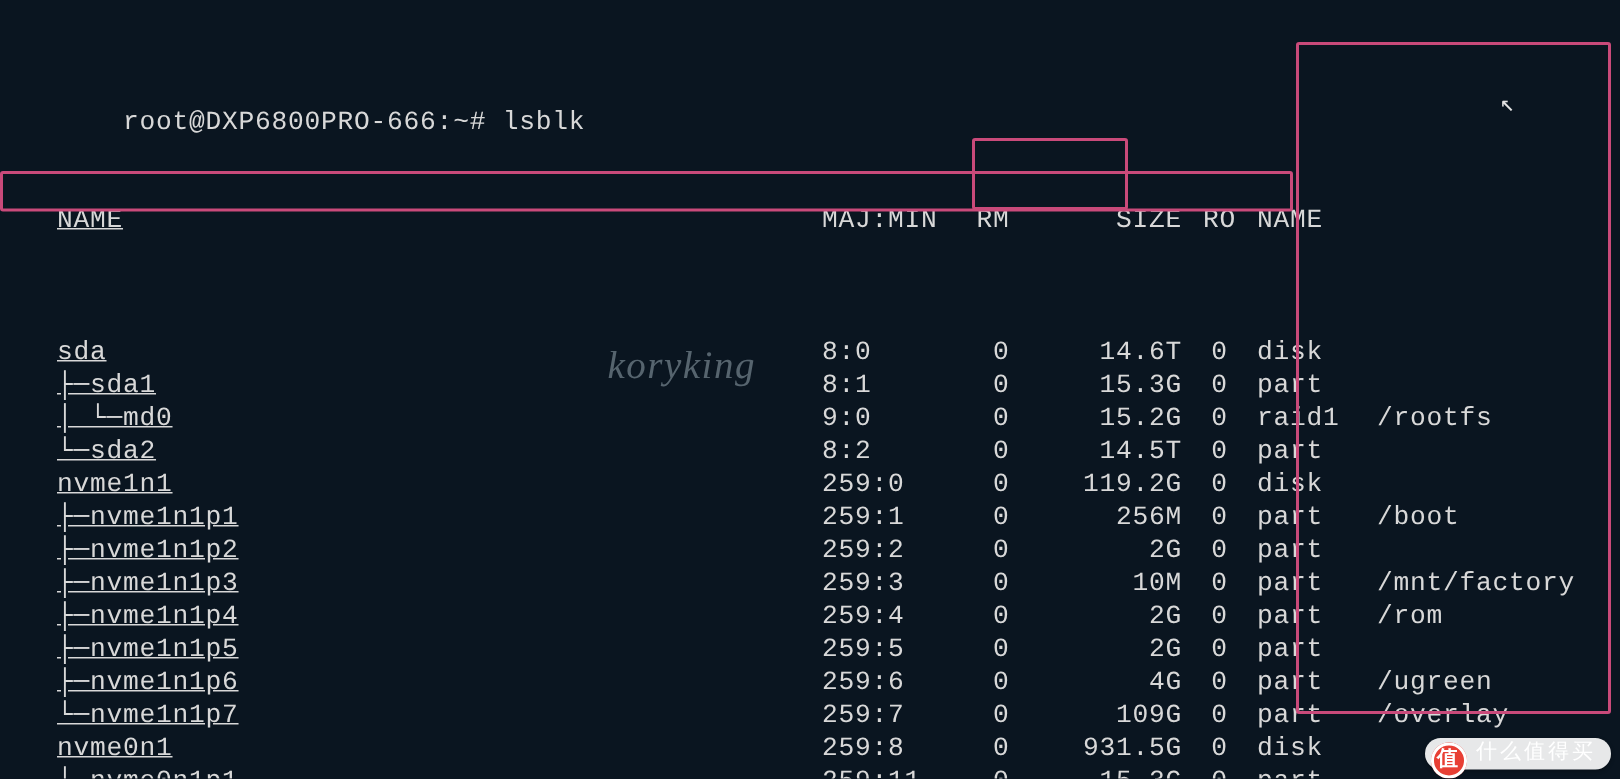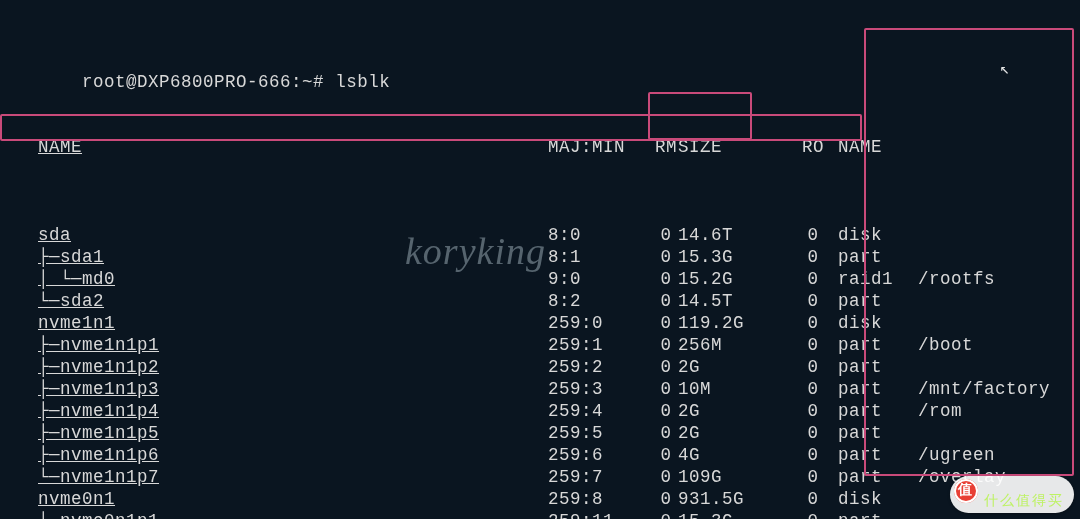--- a/index.html
+++ b/index.html
@@ -13,34 +13,34 @@
       height: 519px;
       overflow: hidden;
       position: relative;
       letter-spacing: 0.5px;
     }
     .terminal { padding: 6px 0 0 10px; white-space: pre; }
     .row { position: relative; height: 22px; margin-left: 28px; }
     .cell { position: absolute; top: 0; }
     .c-name   { left: 0;    width: 510px; text-decoration: underline; }
     .c-majmin { left: 510px; width: 80px; text-align: left; }
-    .c-rm     { left: 608px; width: 40px; text-align: center; }
-    .c-size   { left: 640px; width: 110px; text-align: left; }
+    .c-rm     { left: 595px; width: 40px; text-align: right; }
+    .c-size   { left: 640px; width: 110px; text-align: right; }
     .c-ro     { left: 755px; width: 40px; text-align: center; }
     .c-type   { left: 800px; width: 70px; }
     .c-mount  { left: 880px; width: 190px; }
     .prompt-host { color: #d8d8d8; }
     .prompt-cmd  { color: #d8d8d8; }
     .watermark {
       position: absolute;
       top: 228px;
       left: 405px;
       font-family: Georgia, "Times New Roman", serif;
       font-style: italic;
-      font-size: 38px;
+      font-size: 26px;
       color: rgba(150, 165, 175, 0.55);
       letter-spacing: 1px;
       pointer-events: none;
     }
     .hl {
       position: absolute;
       border: 2px solid #c94a7a;
       pointer-events: none;
       border-radius: 2px;
     }
@@ -53,24 +53,24 @@
       left: 1000px;
       color: #e4e4e4;
       font-size: 16px;
       pointer-events: none;
     }
     .badge {
       position: absolute;
       right: 6px;
       bottom: 6px;
       background: rgba(255,255,255,0.9);
-      color: #bef264;
+      color: #ffffff;
       font-family: "PingFang SC","Microsoft YaHei",sans-serif;
       font-size: 14px;
-      padding: 16px 10px 4px 34px;
+      padding: 0 10px 4px 34px;
       border-radius: 999px;
       letter-spacing: 2px;
       box-shadow: 0 1px 3px rgba(0,0,0,0.3);
     }
     .badge::before {
       content: "";
       position: absolute;
       left: 4px; top: 3px;
       width: 24px; height: 24px;
       border-radius: 50%;

